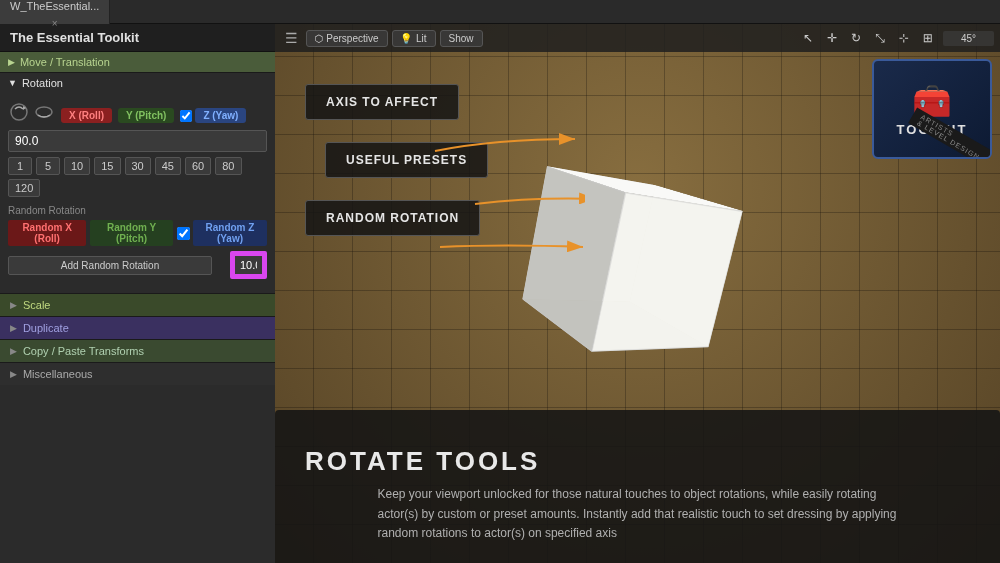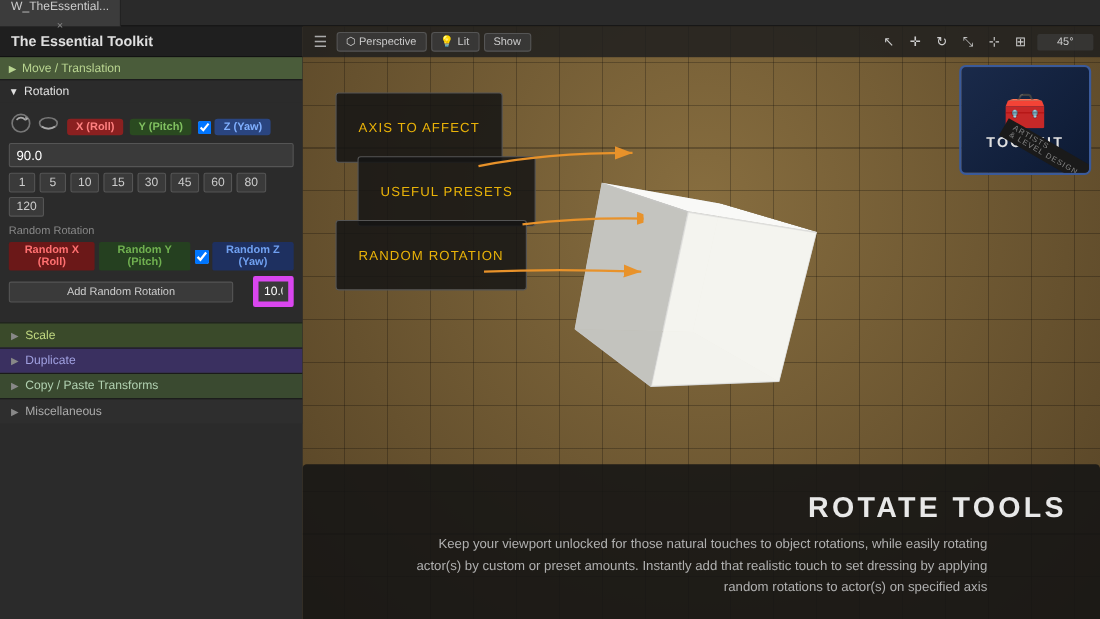--- a/index.html
+++ b/index.html
@@ -325,22 +325,22 @@
     .face-left   { background: rgba(195,195,190,0.97); transform: rotateY(-90deg) translateZ(70px); }
     .face-right  { background: rgba(225,225,220,0.97); transform: rotateY(90deg) translateZ(70px); }
     .face-top    { background: rgba(250,250,248,0.97); transform: rotateX(90deg) translateZ(70px); }
     .face-bottom { background: rgba(180,180,175,0.97); transform: rotateX(-90deg) translateZ(70px); }
 
     
     #bottom-overlay {
       position: absolute;
       bottom: 0; left: 0; right: 0;
       background: rgba(20,20,20,0.88);
-      padding: 24px 30px 20px;
-      text-align: right;
+      padding: 36px 30px 20px;
+      text-align: left;
       border-radius: 4px 4px 0 0;
     }
     .overlay-title {
       font-size: 26px;
       font-weight: bold;
       color: #e8e8e8;
       letter-spacing: 3px;
       text-transform: uppercase;
       margin-bottom: 8px;
     }
@@ -350,25 +350,25 @@
       line-height: 1.6;
       max-width: 520px;
       margin: 0 auto;
     }
 
     
     .callout-box {
       position: absolute;
       background: rgba(20,20,20,0.85);
       border: 1px solid #555;
-      color: #eab308;
+      color: #e5e5e5;
       font-size: 12px;
-      font-weight: normal;
+      font-weight: bold;
       letter-spacing: 1px;
-      padding: 24px 20px;
+      padding: 10px 20px;
       text-transform: uppercase;
       border-radius: 3px;
       z-index: 20;
     }
     #callout-axis { top: 60px; left: 30px; }
     #callout-presets { top: 118px; left: 50px; }
     #callout-random { top: 176px; left: 30px; }
 
     
     .arrow-svg {

